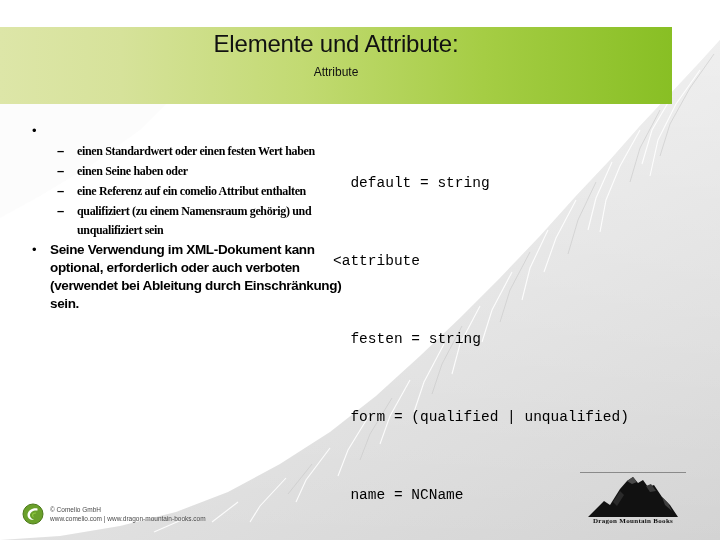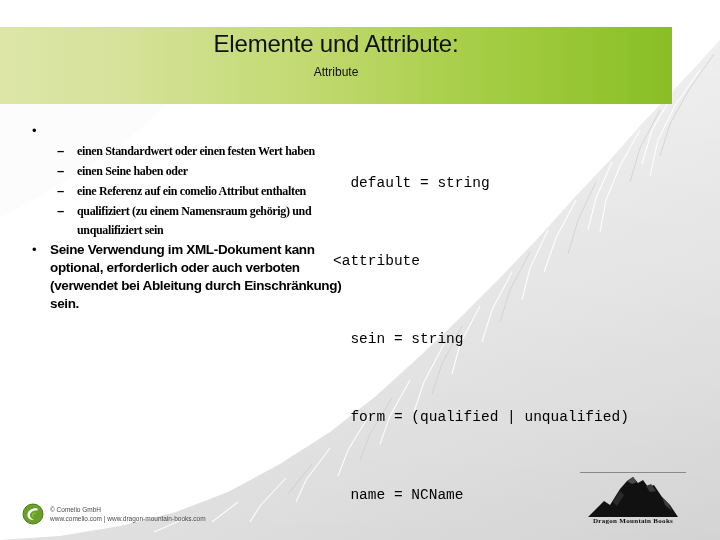--- a/index.html
+++ b/index.html
@@ -270,21 +270,21 @@
     <div class="b-row b-l1">
       <span class="b-mark">•</span>
       <span class="b-text">Seine Verwendung im XML-Dokument kann optional, erforderlich oder auch verboten (verwendet bei Ableitung durch Einschränkung) sein.</span>
     </div>
 
   </div>
 
   <div class="code-block">
     <div class="code-line">  default = string</div>
     <div class="code-line">&lt;attribute</div>
-    <div class="code-line">  sein = string</div>
+    <div class="code-line">  festen = string</div>
     <div class="code-line">  form = (qualified | unqualified)</div>
     <div class="code-line">  name = NCName</div>
     
     
     
     
     
     
     
     

